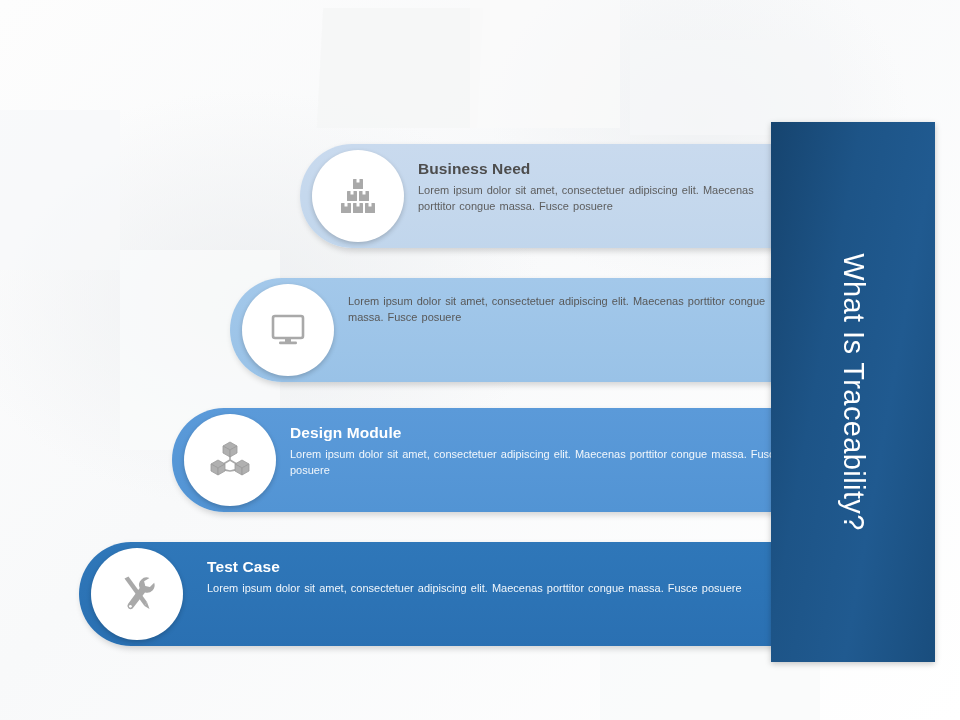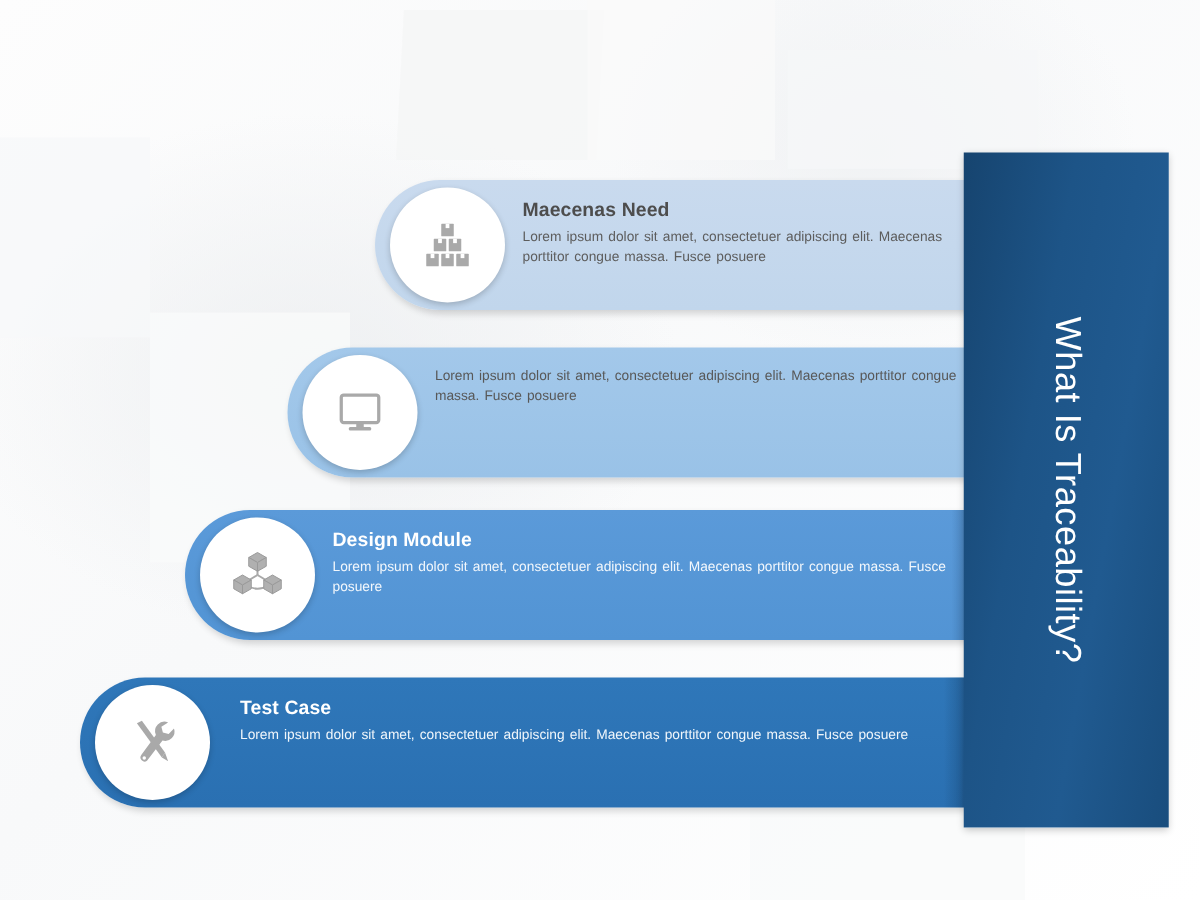--- a/index.html
+++ b/index.html
@@ -131,27 +131,27 @@
   #row-1 .text { left: 118px; width: 370px; }
   #row-1 .heading { color: #4d4d4d; }
   #row-1 .body { color: #5d5d5d; }
 
   #row-2 { left: 230px; top: 278px; width: 560px; }
   #row-2 .bar { background: linear-gradient(to bottom, #a3c8ea 0%, #99c2e7 100%); }
   #row-2 .text { left: 118px; width: 440px; }
   #row-2 .heading { color: #4a4a4a; }
   #row-2 .body { color: #585858; }
 
-  #row-3 { left: 148px; top: 408px; width: 630px; }
+  #row-3 { left: 172px; top: 408px; width: 630px; }
   #row-3 .bar { background: linear-gradient(to bottom, #5b9ad9 0%, #5294d4 100%); }
   #row-3 .text { left: 118px; width: 500px; }
   #row-3 .heading { color: #ffffff; }
   #row-3 .body { color: #f2f7fc; }
 
-  #row-4 { left: 64px; top: 542px; width: 708px; }
+  #row-4 { left: 79px; top: 542px; width: 708px; }
   #row-4 .bar { background: linear-gradient(to bottom, #2f77b9 0%, #2a70b2 100%); }
   #row-4 .text { left: 128px; width: 580px; }
   #row-4 .heading { color: #ffffff; }
   #row-4 .body { color: #f0f6fb; }
 
   .icon-svg { display: block; }
 </style>
 </head>
 <body>
 
@@ -182,21 +182,21 @@
           <rect x="20.5" y="3" width="3" height="3.5"></rect>
           <rect x="14.5" y="15" width="3" height="3.5"></rect>
           <rect x="26.5" y="15" width="3" height="3.5"></rect>
           <rect x="8.5" y="27" width="3" height="3.5"></rect>
           <rect x="20.5" y="27" width="3" height="3.5"></rect>
           <rect x="32.5" y="27" width="3" height="3.5"></rect>
         </g>
       </svg>
     </div>
     <div class="text">
-      <p class="heading">Maecenas Need</p>
+      <p class="heading">Business Need</p>
       <p class="body">Lorem ipsum dolor sit amet, consectetuer adipiscing elit. Maecenas porttitor  congue massa. Fusce posuere</p>
     </div>
   </div>
 
   <div class="row" id="row-2">
     <div class="bar"></div>
     <div class="notch"></div>
     <div class="circle">
       <svg class="icon-svg" width="44" height="40" viewBox="0 0 44 40">
         <rect x="7" y="6" width="30" height="22" rx="2" fill="none" stroke="#a9a9a9" stroke-width="2.6"></rect>

